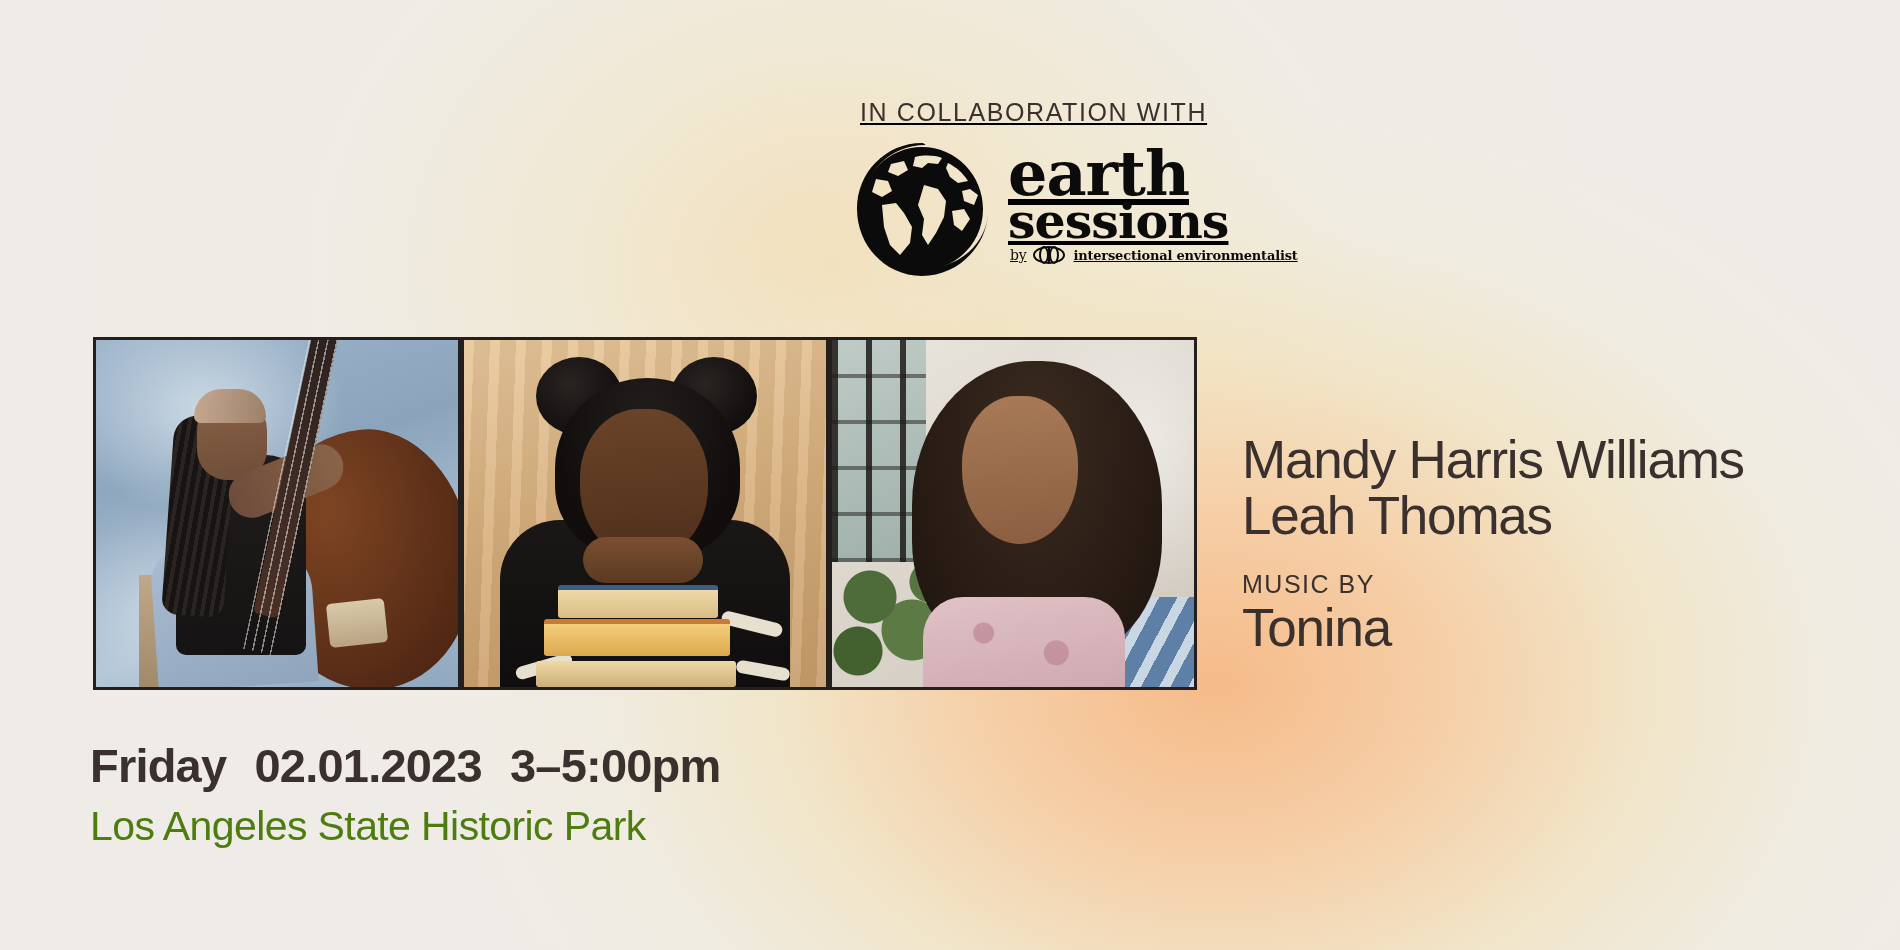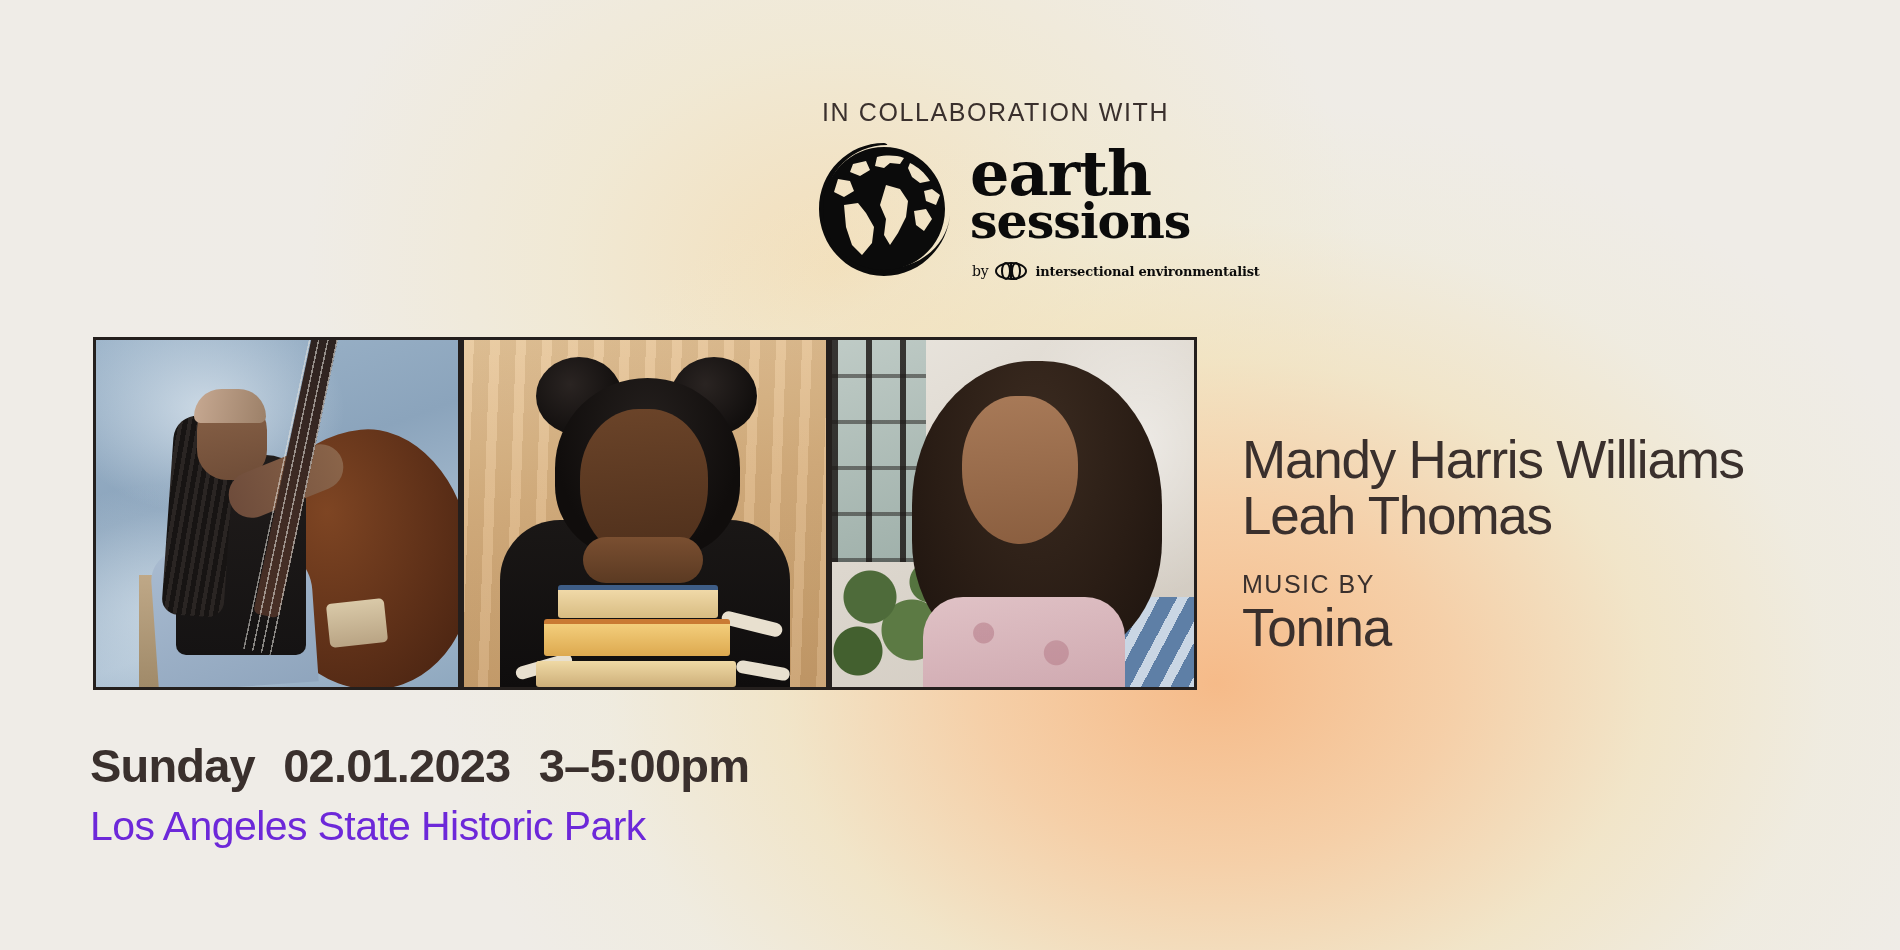--- a/index.html
+++ b/index.html
@@ -71,23 +71,24 @@
     display: inline-flex;
     align-items: center;
     margin-left: 18px;
     margin-top: -4px;
   }
   .title-glyphs svg { display: block; }
 
   
   .collab {
     position: absolute;
-    left: 814px;
+    left: 852px;
     top: 98px;
     width: 520px;
+    text-decoration: underline;
   }
   .collab-kicker {
     color: #3A302D;
     font-size: 25px;
     font-weight: 500;
     letter-spacing: 1.6px;
     margin-left: 8px;
   }
   .collab-logo {
     display: flex;
@@ -105,21 +106,21 @@
     color: #0B0B0B;
     font-weight: 700;
     font-size: 62px;
     line-height: 0.86;
     letter-spacing: -1px;
   }
   .es-line.l2 { font-size: 49px; }
   .es-by {
     display: flex;
     align-items: center;
-    margin-top: 20px;
+    margin-top: 4px;
     margin-left: 2px;
   }
   .es-by-word {
     font-family: "DejaVu Serif", serif;
     color: #0B0B0B;
     font-weight: 700;
     font-size: 13px;
     letter-spacing: -0.2px;
   }
   .es-by-word.small { font-weight: 400; font-size: 14px; margin-right: 7px; }
@@ -339,21 +340,21 @@
   }
   .footer-date {
     color: #3A302D;
     font-size: 47px;
     font-weight: 700;
     letter-spacing: -0.8px;
     white-space: nowrap;
   }
   .footer-date .gap { display: inline-block; width: 16px; }
   .footer-venue {
-    color: #6d28d9;
+    color: #4d7c0f;
     font-size: 41px;
     font-weight: 400;
     letter-spacing: -0.6px;
     margin-top: 10px;
     white-space: nowrap;
   }
 </style>
 </head>
 <body>
 
@@ -468,20 +469,20 @@
       <div class="credit-name">Leah Thomas</div>
     </div>
     <div class="credits-music">
       <div class="credit-kicker">MUSIC BY</div>
       <div class="credit-name">Tonina</div>
     </div>
   </div>
 
   <div class="footer">
     <div class="footer-date">
-      <span>Sunday</span><span class="gap"></span>
+      <span>Friday</span><span class="gap"></span>
       <span>02.01.2023</span><span class="gap"></span>
       <span>3–5:00pm</span>
     </div>
     <div class="footer-venue">Los Angeles State Historic Park</div>
   </div>
 
 </div>
 
 </body></html>

